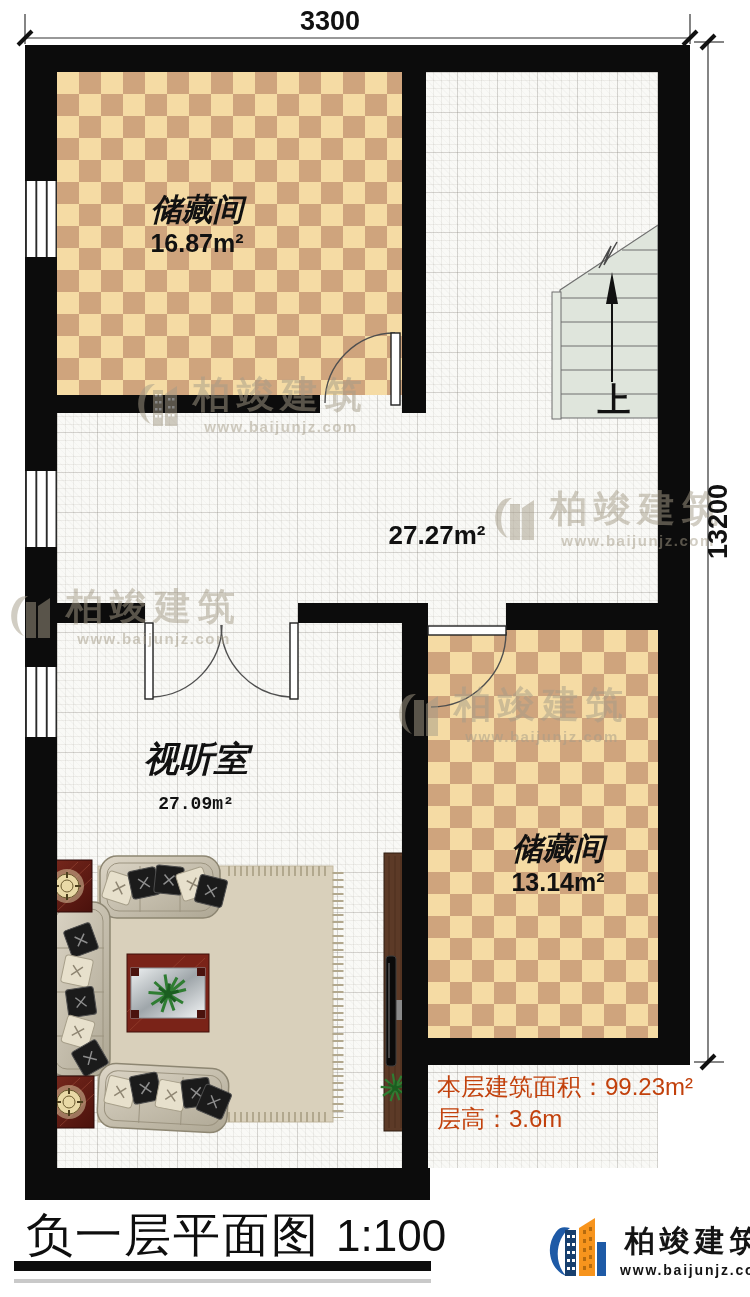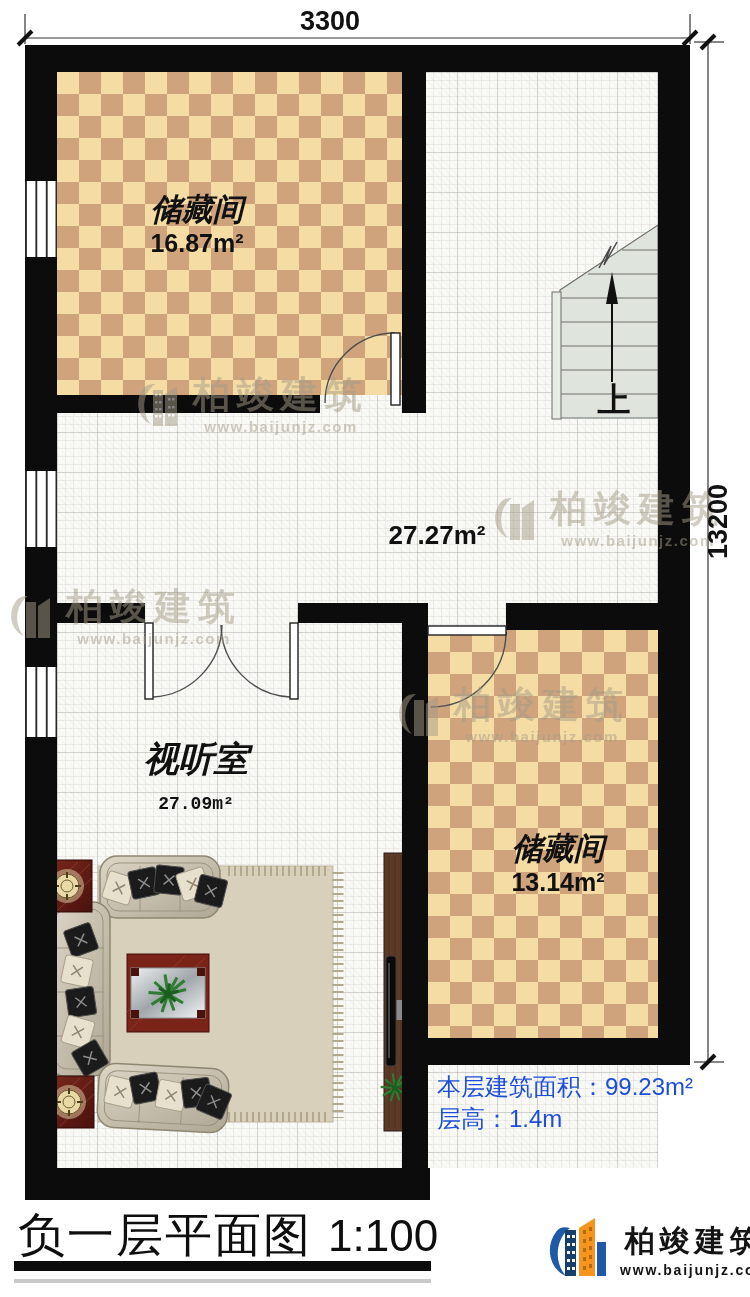--- a/index.html
+++ b/index.html
@@ -27,22 +27,22 @@
   .up-label{position:absolute;font-weight:bold;color:#111;z-index:7;}
   
   .dim-text{position:absolute;font-weight:bold;color:#111;text-align:center;z-index:9;}
   .rot90{transform:rotate(-90deg);}
   
   .wm{position:absolute;display:flex;align-items:flex-start;gap:8px;z-index:8;color:#a59c88;opacity:.5;pointer-events:none;}
   .wm .wm-col{display:flex;flex-direction:column;align-items:center;}
   .wm .wm-name{font-size:37px;font-weight:bold;letter-spacing:7px;line-height:1;white-space:nowrap;}
   .wm .wm-site{font-size:15px;font-weight:bold;letter-spacing:1.5px;line-height:1;margin-top:6px;white-space:nowrap;}
   
-  .note-line{position:absolute;font-size:24px;font-weight:500;color:#1d4ed8;z-index:9;white-space:nowrap;}
-  .title-blk{position:absolute;left:18px;top:1204px;z-index:9;text-align:center;}
+  .note-line{position:absolute;font-size:24px;font-weight:500;color:#c2410c;z-index:9;white-space:nowrap;}
+  .title-blk{position:absolute;left:26px;top:1204px;z-index:9;text-align:center;}
   .title-main{font-size:47px;font-weight:500;color:#0e0e0e;letter-spacing:2px;}
   .title-scale{font-size:44px;font-weight:500;color:#0e0e0e;margin-left:16px;}
   .title-rule1{position:absolute;left:14px;top:1261px;width:417px;height:10px;background:#0c0c0c;z-index:9;}
   .title-rule2{position:absolute;left:14px;top:1279px;width:417px;height:4px;background:#c9c9c9;z-index:9;}
   
   .brand{position:absolute;left:548px;top:1214px;display:flex;align-items:center;gap:6px;z-index:9;}
   .brand-col{display:flex;flex-direction:column;align-items:center;}
   .brand-name{font-size:30px;font-weight:bold;letter-spacing:5px;color:#141414;line-height:1;white-space:nowrap;}
   .brand-site{font-size:14px;font-weight:bold;letter-spacing:1.8px;color:#141414;line-height:1;margin-top:7px;white-space:nowrap;}
   svg{display:block;}
@@ -311,21 +311,21 @@
       <rect x="18" y="14" width="10" height="36" fill="currentColor"></rect>
       <path d="M30 50 V18 L42 10 V50 Z" fill="currentColor"></path>
     </svg>
     <span class="wm-col">
       <span class="wm-name">柏竣建筑</span>
       <span class="wm-site">www.baijunjz.com</span>
     </span>
   </div>
 
   <div class="note-line" style="left:437px;top:1071px;">本层建筑面积：99.23m²</div>
-  <div class="note-line" style="left:437px;top:1103px;">层高：1.4m</div>
+  <div class="note-line" style="left:437px;top:1103px;">层高：3.6m</div>
 
   <div class="title-blk">
     <span class="title-main">负一层平面图</span><span class="title-scale">1:100</span>
   </div>
   <div class="title-rule1"></div>
   <div class="title-rule2"></div>
 
   <div class="brand">
     <svg width="66" height="74" viewBox="0 0 66 74">
       <path d="M22 14 C8 24 5 48 18 62 C1 55 -3 32 8 18 C12 12 17 13 22 14 Z" fill="#1e5aa6"></path>

